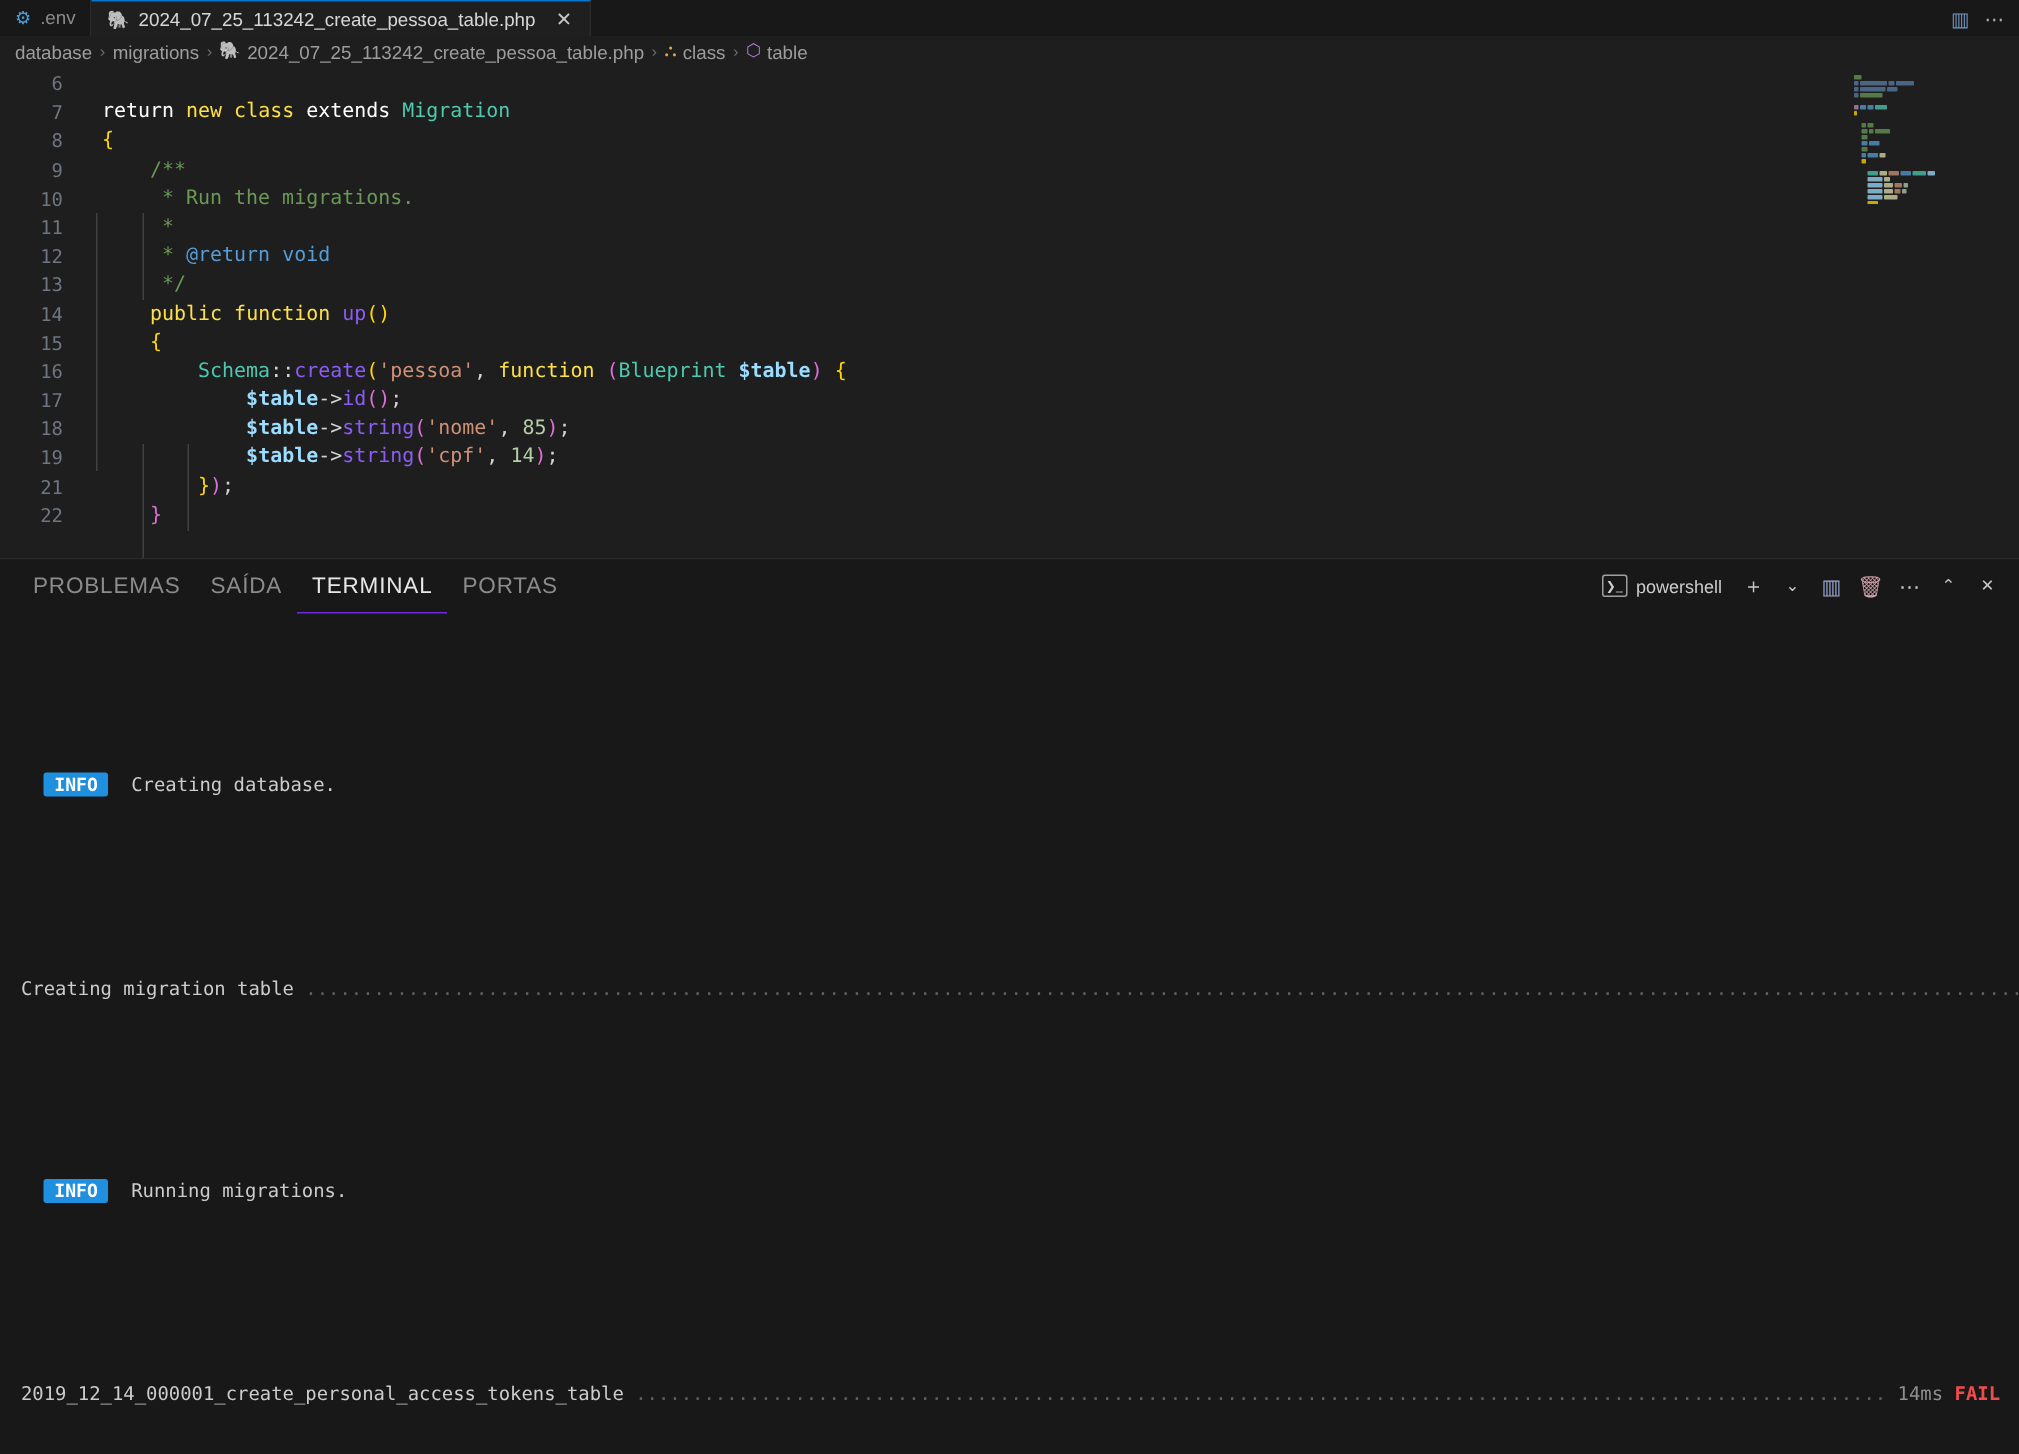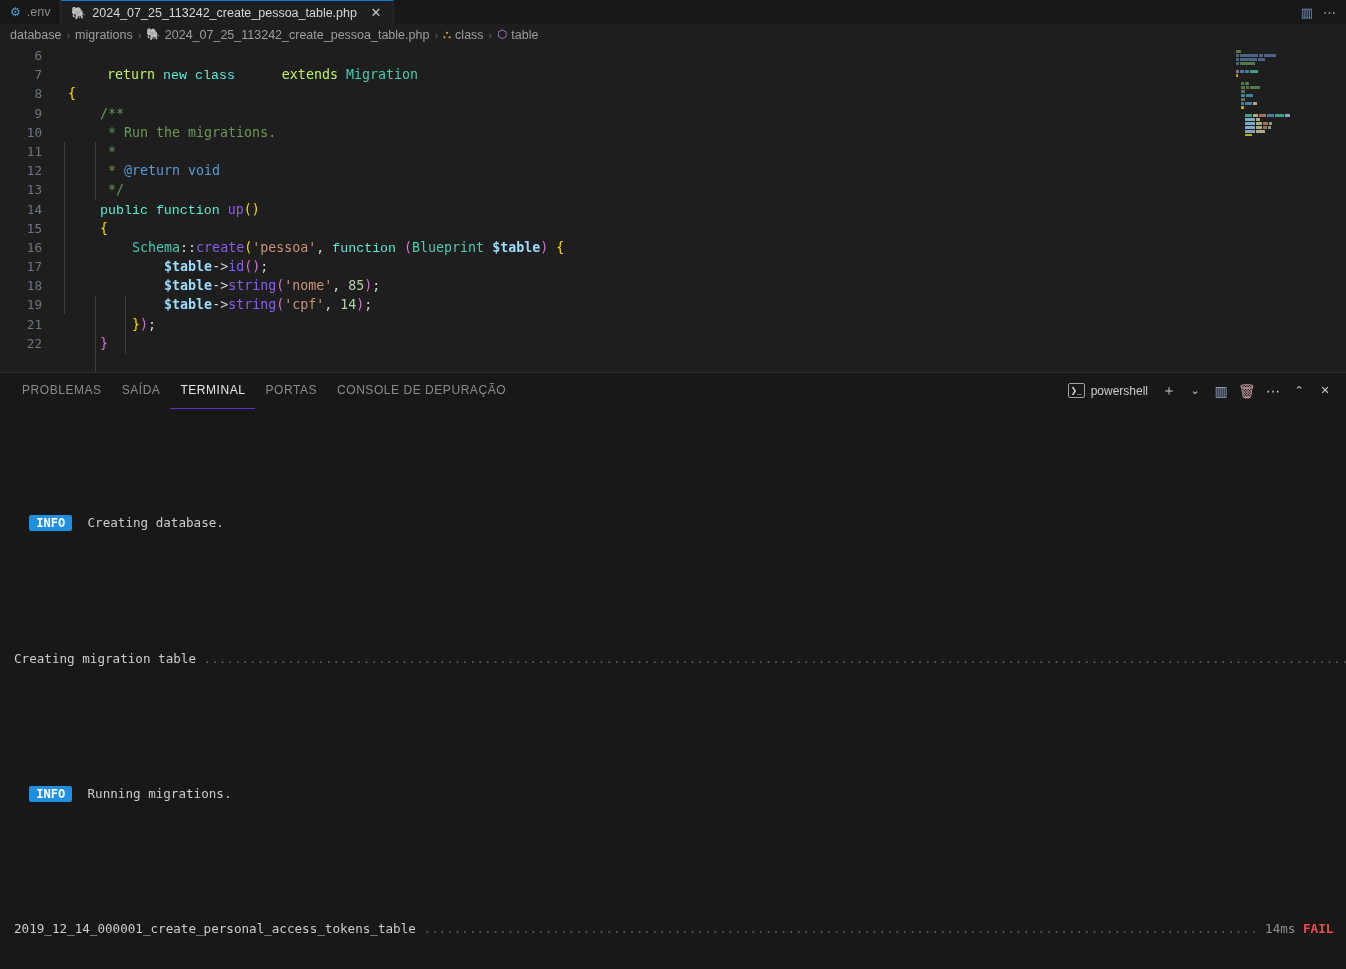--- a/index.html
+++ b/index.html
@@ -104,22 +104,22 @@
   .ln {
     width: 42px;
     text-align: right;
     color: #6e7681;
     padding-right: 16px;
     flex: 0 0 auto;
     font-size: 12.6px;
     user-select: none;
   }
   .cline { flex: 1 1 auto; padding-left: 10px; color: #d4d4d4; }
-  .kw  { color: #bef264; margin-left: 39px; }
-  .kw2 { color: #5eead4; font-family: Liberation Mono, monospace; }
+  .kw  { color: #ffffff; }
+  .kw2 { color: #fde047; }
   .typ { color: #4ec9b0; }
   .doc { color: #6a9955; }
   .tag { color: #569cd6; }
   .str { color: #ce9178; }
   .num { color: #b5cea8; }
   .fn  { color: #8b5cf6; }
   .var { color: #9cdcfe; font-weight: bold; }
   .pun { color: #d4d4d4; }
   .br-y { color: #ffd700; }
   .br-p { color: #da70d6; }
@@ -158,21 +158,21 @@
     height: 35px;
     display: flex;
     align-items: center;
     justify-content: space-between;
     padding: 0 8px 0 12px;
     flex: 0 0 auto;
     background: #181818;
   }
   .panel-tabs { display: flex; align-items: center; gap: 0px; height: 100%; }
   .ptab {
-    font-size: 12px;
+    font-size: 15px;
     letter-spacing: .55px;
     color: #8b8b8b;
     padding: 0 10px;
     height: 100%;
     display: flex;
     align-items: center;
     cursor: pointer;
     border-bottom: 1px solid transparent;
     text-transform: uppercase;
   }
@@ -400,21 +400,20 @@
       </div>
   </div>
 
   <div class="panel">
     <div class="panel-header">
       <div class="panel-tabs">
         <div class="ptab">PROBLEMAS</div>
         <div class="ptab">SAÍDA</div>
         <div class="ptab active">TERMINAL</div>
         <div class="ptab">PORTAS</div>
-        <div class="ptab">CONSOLE DE DEPURAÇÃO</div>
       </div>
       <div class="panel-actions">
         <div class="term-chip">
           <span class="boxicon">❯_</span>
           <span>powershell</span>
         </div>
         <div class="pa-btn">＋</div>
         <div class="pa-btn small">⌄</div>
         <div class="pa-btn" style="color:#9aa7d0">▥</div>
         <div class="pa-btn trash">🗑</div>

